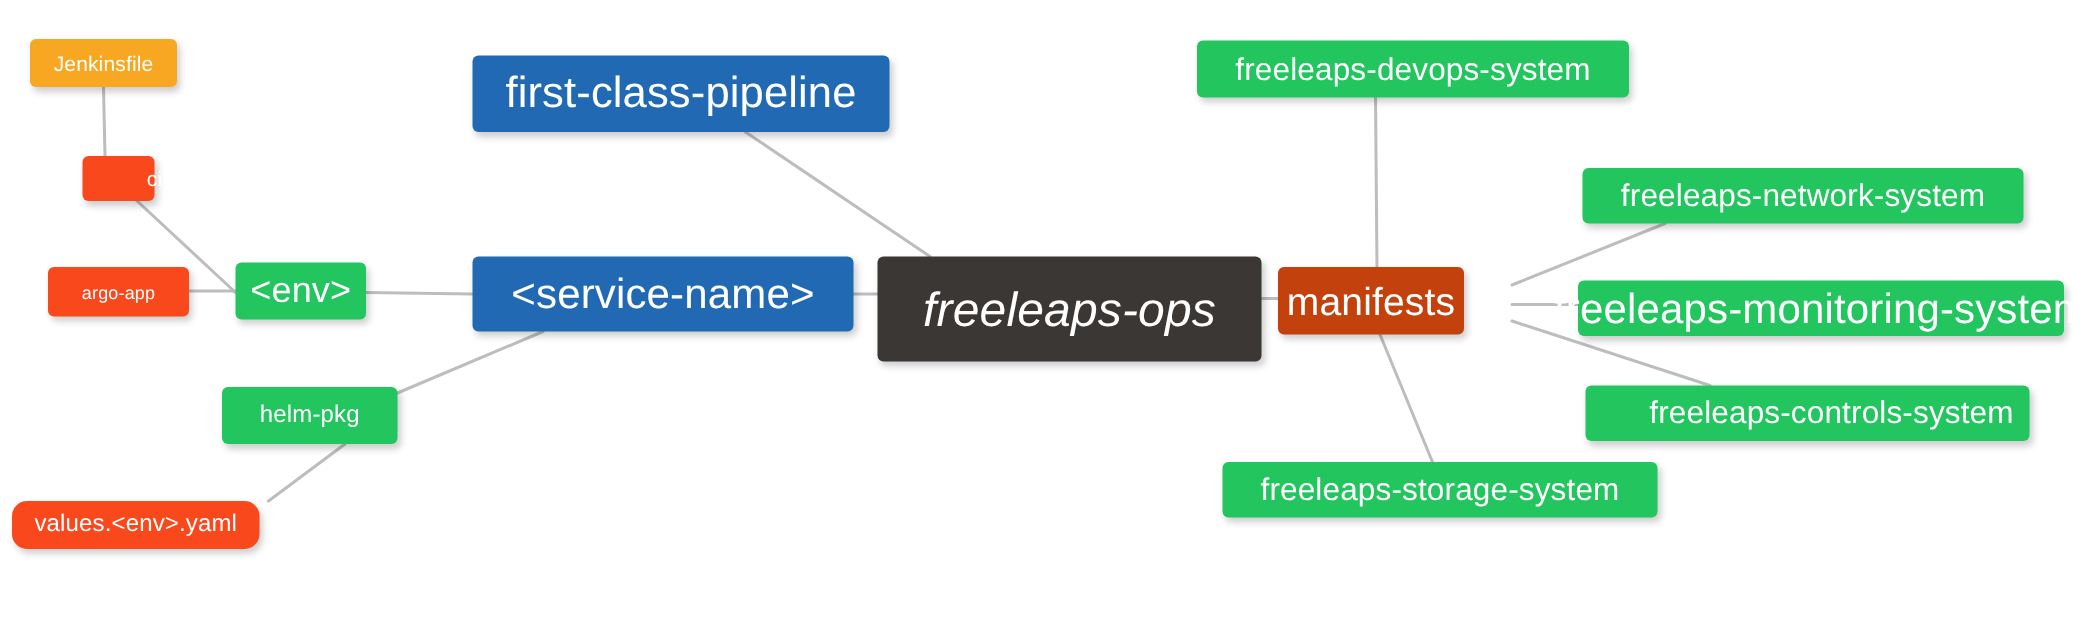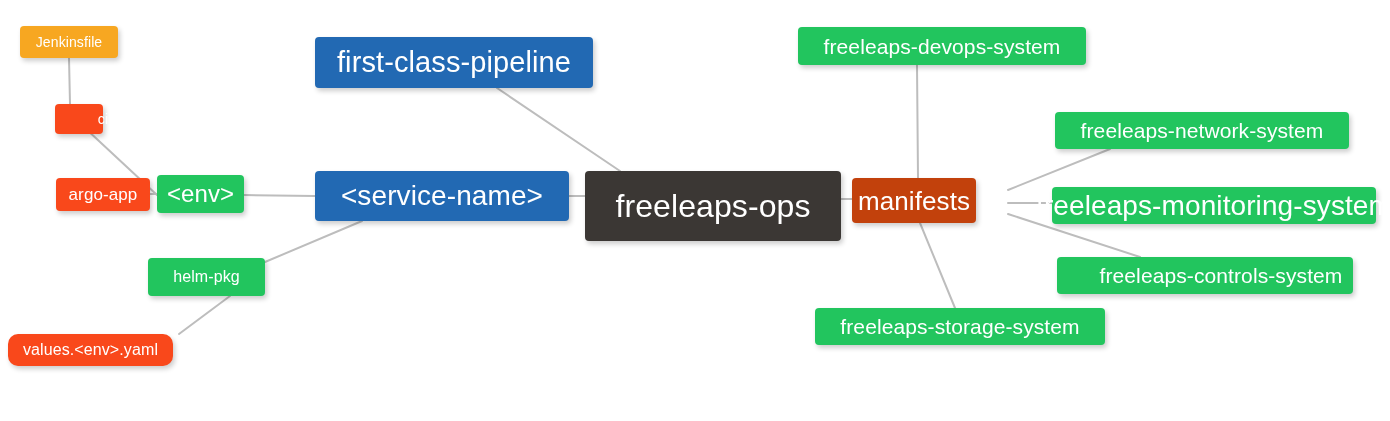--- a/index.html
+++ b/index.html
@@ -62,39 +62,39 @@
       <line x1="1008" y1="214" x2="1140" y2="257" stroke="#bdbdbd" stroke-width="2" stroke-linecap="round"></line>
       <line x1="920" y1="223" x2="955" y2="308" stroke="#bdbdbd" stroke-width="2" stroke-linecap="round"></line>
     </svg>
   <div id="node-layer">
       <div class="node" style="left: 20px; top: 26px; width: 98px; height: 32px; background: rgb(247, 167, 33); font-size: 14px;">
         <span class="node-label">Jenkinsfile</span>
       </div>
       <div class="node" style="left: 55px; top: 104px; width: 30px; height: 30px; background: rgb(249, 72, 27); font-size: 14px; padding-left: 48px;">
         <span class="node-label">ci</span>
       </div>
-      <div class="node" style="left: 32px; top: 178px; width: 94px; height: 33px; background: rgb(249, 72, 27); font-size: 17px; margin-left: 24px;">
+      <div class="node" style="left: 32px; top: 178px; width: 94px; height: 33px; background: rgb(249, 72, 27); font-size: 12px;">
         <span class="node-label">argo-app</span>
       </div>
       <div class="node" style="left: 157px; top: 175px; width: 87px; height: 38px; background: rgb(34, 197, 94); font-size: 24px;">
         <span class="node-label">&lt;env&gt;</span>
       </div>
       <div class="node" style="left: 148px; top: 258px; width: 117px; height: 38px; background: rgb(34, 197, 94); font-size: 16px;">
         <span class="node-label">helm-pkg</span>
       </div>
       <div class="node" style="left: 8px; top: 334px; width: 165px; height: 32px; background: rgb(249, 72, 27); font-size: 16px; border-radius: 10px;">
         <span class="node-label">values.&lt;env&gt;.yaml</span>
       </div>
       <div class="node" style="left: 315px; top: 37px; width: 278px; height: 51px; background: rgb(34, 105, 179); font-size: 29px;">
         <span class="node-label">first-class-pipeline</span>
       </div>
       <div class="node" style="left: 315px; top: 171px; width: 254px; height: 50px; background: rgb(34, 105, 179); font-size: 28px;">
         <span class="node-label">&lt;service-name&gt;</span>
       </div>
-      <div class="node" style="left: 585px; top: 171px; width: 256px; height: 70px; background: rgb(59, 55, 52); font-size: 32px;">
+      <div class="node" style="left: 585px; top: 171px; width: 256px; height: 70px; background: rgb(59, 55, 52); font-size: 32px; font-style: italic;">
         <span class="node-label">freeleaps-ops</span>
       </div>
       <div class="node" style="left: 852px; top: 178px; width: 124px; height: 45px; background: #c2410c; font-size: 26px;">
         <span class="node-label">manifests</span>
       </div>
       <div class="node" style="left: 798px; top: 27px; width: 288px; height: 38px; background: rgb(34, 197, 94); font-size: 21px;">
         <span class="node-label">freeleaps-devops-system</span>
       </div>
       <div class="node" style="left: 1055px; top: 112px; width: 294px; height: 37px; background: rgb(34, 197, 94); font-size: 21px;">
         <span class="node-label">freeleaps-network-system</span>

